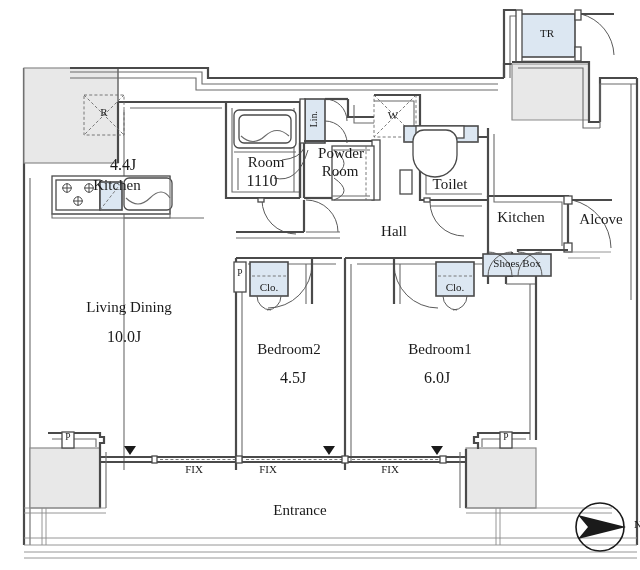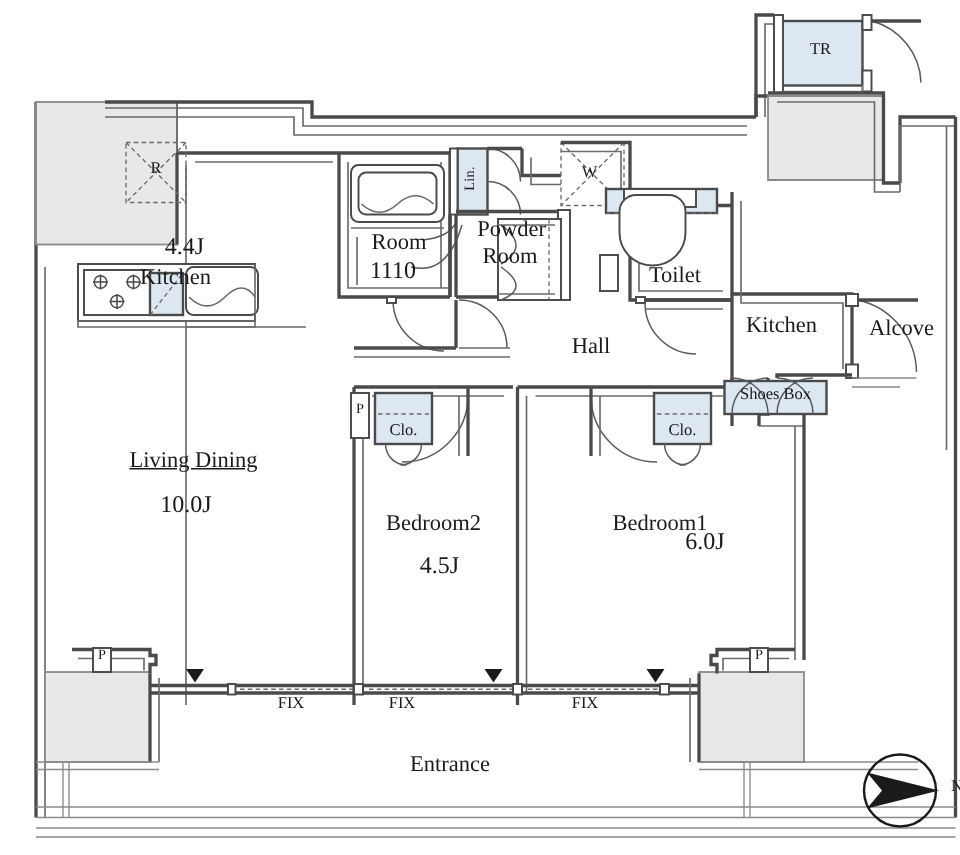--- a/index.html
+++ b/index.html
@@ -307,28 +307,28 @@
 
     <g>
       <circle cx="600" cy="527" r="24" fill="none" stroke="#1a1a1a" stroke-width="1.6"></circle>
       <polygon class="solidblk" points="578,515 626,527 578,539 588,527"></polygon>
     </g>
   </svg>
 
   <div class="lbl room-name" style="left:117px; top:134px;margin-top:44px;">Kitchen</div>
   <div class="lbl room-size" style="left:123px; top:157px;">4.4J</div>
 
-  <div class="lbl room-name" style="left:129px; top:300px;text-decoration:underline;">Living Dining</div>
+  <div class="lbl room-name" style="left:129px; top:300px;">Living Dining</div>
   <div class="lbl room-size" style="left:124px; top:329px;">10.0J</div>
 
   <div class="lbl room-name" style="left:289px; top:342px;">Bedroom2</div>
   <div class="lbl room-size" style="left:293px; top:370px;">4.5J</div>
 
   <div class="lbl room-name" style="left:440px; top:342px;">Bedroom1</div>
-  <div class="lbl room-size" style="left:437px; top:354px;margin-left:33px;">6.0J</div>
+  <div class="lbl room-size" style="left:437px; top:370px;">6.0J</div>
 
   <div class="lbl room-name" style="left:266px; top:155px;">Room</div>
   <div class="lbl room-size" style="left:262px; top:173px;">1110</div>
 
   <div class="lbl room-name" style="left:341px; top:146px;">Powder</div>
   <div class="lbl room-name" style="left:340px; top:164px;">Room</div>
 
   <div class="lbl room-name" style="left:450px; top:177px;">Toilet</div>
   <div class="lbl room-name" style="left:394px; top:224px;">Hall</div>
   <div class="lbl room-name" style="left:521px; top:210px;">Kitchen</div>

